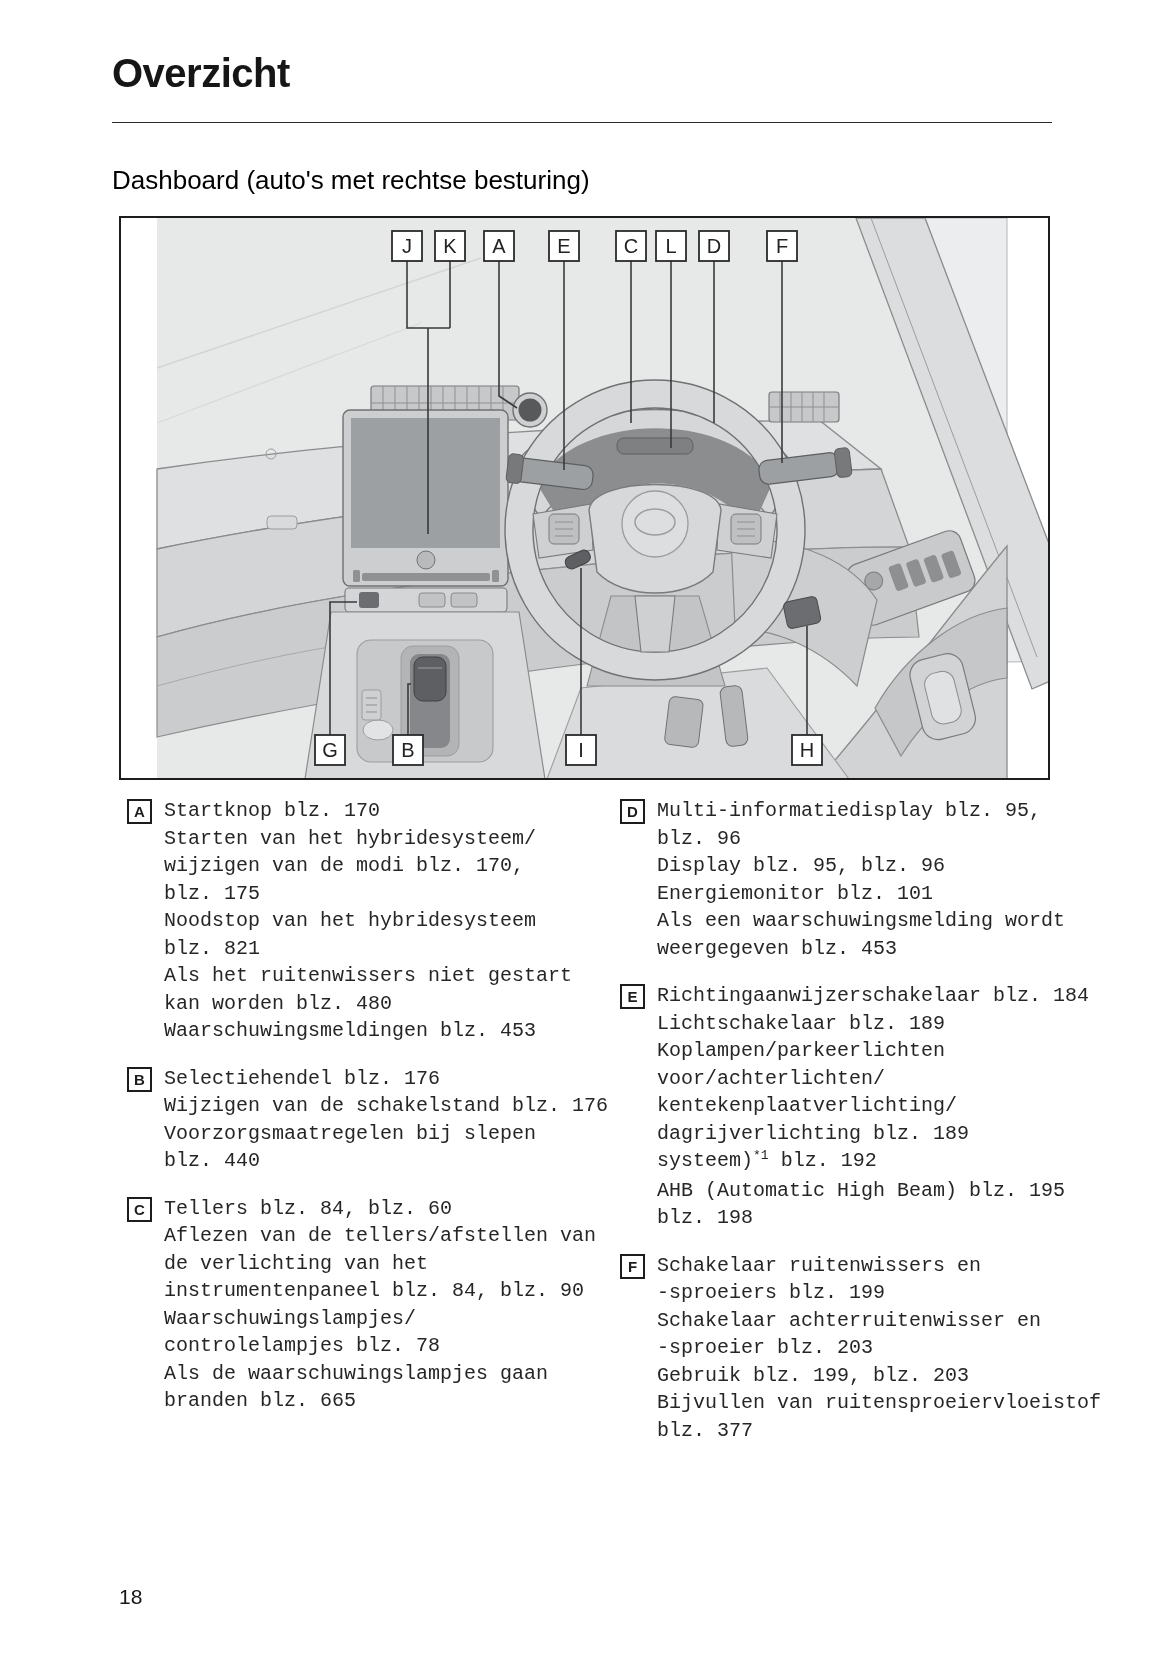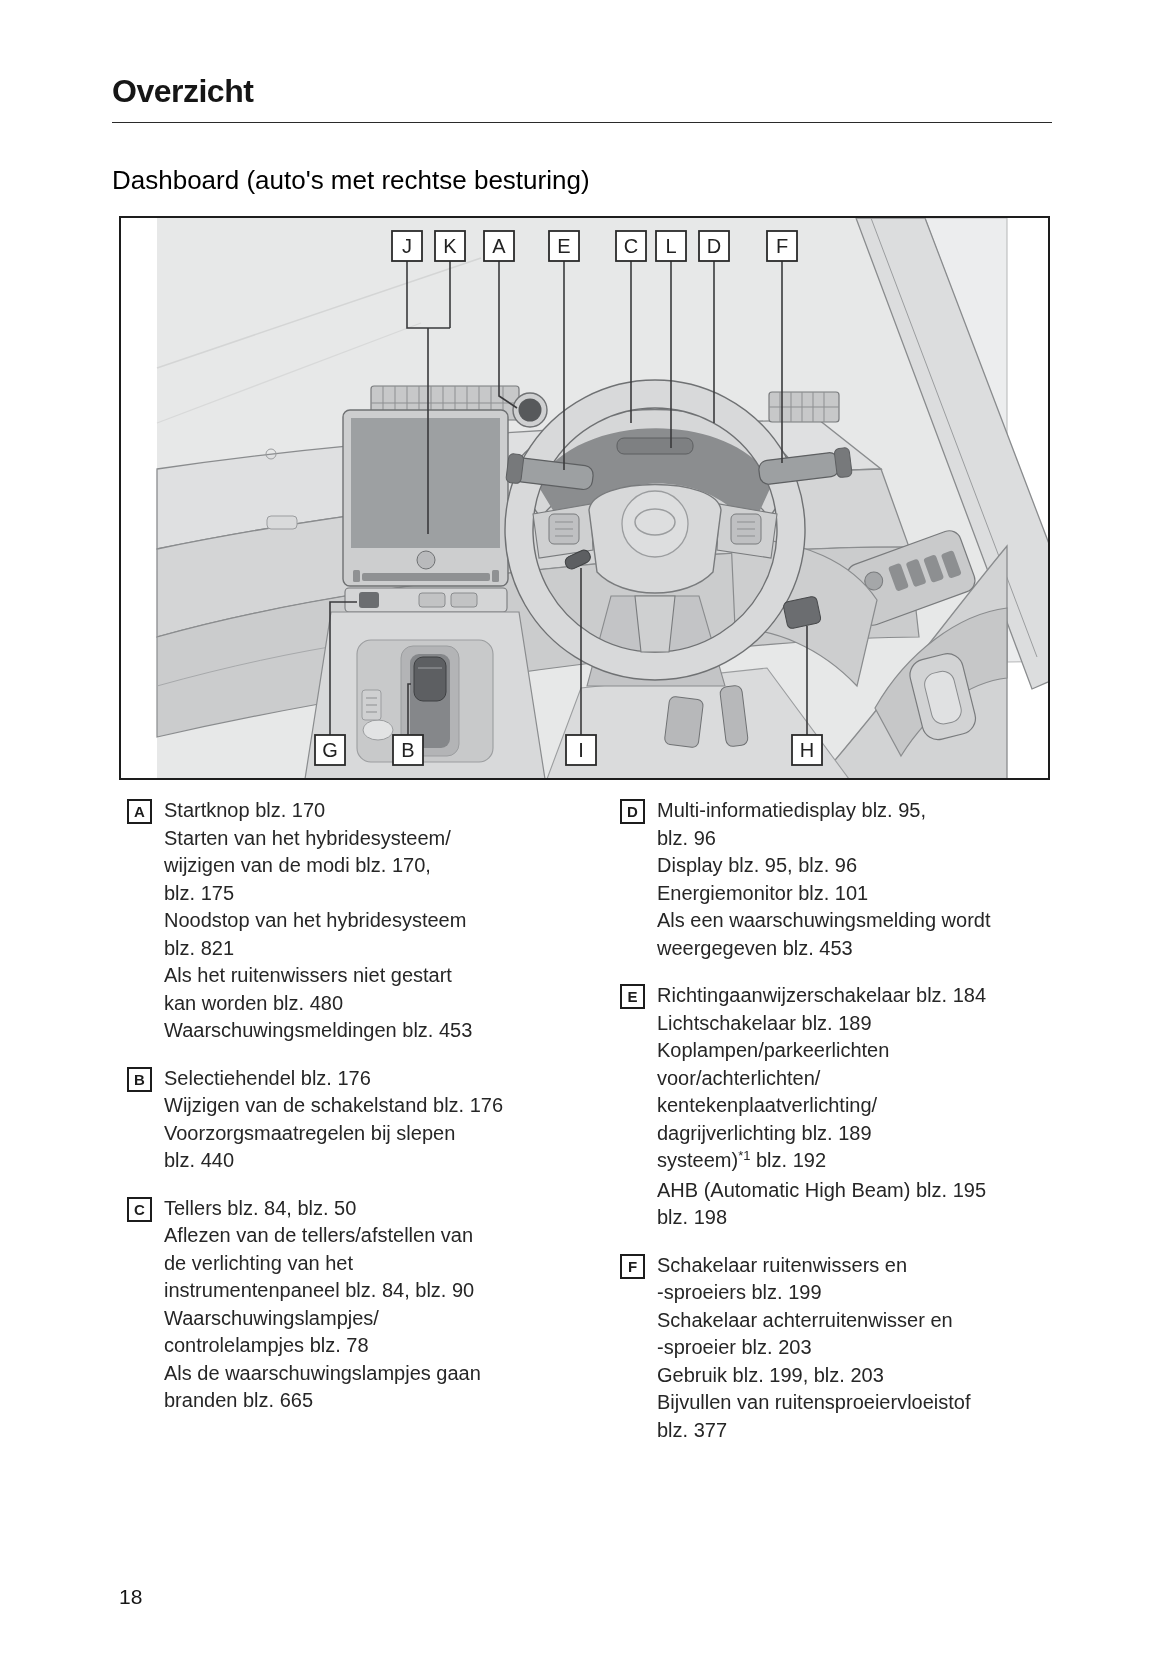--- a/index.html
+++ b/index.html
@@ -1,21 +1,21 @@
 <!DOCTYPE html>
 <html><head>
 <meta charset="utf-8">
 <style>
   html,body{margin:0;padding:0;}
   body{
     width:1165px;height:1653px;position:relative;background:#ffffff;
     font-family:"Liberation Sans", sans-serif;color:#262626;overflow:hidden;
   }
   .page-title{
-    position:absolute;left:112px;top:52px;font-size:32px;font-weight:bold;
+    position:absolute;left:112px;top:24px;font-size:40px;font-weight:bold;
     color:#161616;letter-spacing:-0.5px;
   }
   .title-rule{
     position:absolute;left:112px;top:122px;width:940px;height:0;
     border-top:1.6px solid #2a2a2a;
   }
   .section-subtitle{
     position:absolute;left:112px;top:143px;font-size:26px;font-weight:normal;color:#000000;
   }
   .panel{
@@ -25,21 +25,21 @@
   .panel svg{display:block;}
   .legend-col{position:absolute;width:470px;}
   .col-left{left:127px;top:797px;}
   .col-right{left:620px;top:797px;}
   .legend-item{display:flex;gap:12px;margin-bottom:20px;}
   .badge{
     flex:0 0 auto;width:25px;height:25px;border:2px solid #1c1c1c;box-sizing:border-box;
     display:flex;align-items:center;justify-content:center;
     font-size:15px;font-weight:bold;color:#1c1c1c;margin-top:2px;background:#fff;
   }
-  .lines{flex:1 1 auto;}
+  .lines{flex:1 1 auto;font-family:Liberation Mono, monospace;}
   .line{font-size:20px;line-height:27.5px;white-space:nowrap;color:#262626;}
   .sup{font-size:13px;position:relative;top:-7px;}
   .page-number{position:absolute;left:119px;top:1585px;font-size:21px;font-weight:normal;color:#161616;}
   .leader{fill:none;stroke:#3a3a3c;stroke-width:1.6;}
   .callout-box{fill:#ffffff;stroke:#2a2a2a;stroke-width:1.8;}
   .callout-letter{font-family:"Liberation Sans",sans-serif;font-size:20px;fill:#222;text-anchor:middle;}
 </style>
 </head>
 <body>
 
@@ -231,21 +231,21 @@
         <div class="lines">
           <div class="line"><span>Selectiehendel blz. 176</span></div>
           <div class="line"><span>Wijzigen van de schakelstand blz. 176</span></div>
           <div class="line"><span>Voorzorgsmaatregelen bij slepen</span></div>
           <div class="line"><span>blz. 440</span></div>
         </div>
       </div>
       <div class="legend-item">
         <div class="badge">C</div>
         <div class="lines">
-          <div class="line"><span>Tellers blz. 84, blz. 50</span></div>
+          <div class="line"><span>Tellers blz. 84, blz. 60</span></div>
           <div class="line"><span>Aflezen van de tellers/afstellen van</span></div>
           <div class="line"><span>de verlichting van het</span></div>
           <div class="line"><span>instrumentenpaneel blz. 84, blz. 90</span></div>
           <div class="line"><span>Waarschuwingslampjes/</span></div>
           <div class="line"><span>controlelampjes blz. 78</span></div>
           <div class="line"><span>Als de waarschuwingslampjes gaan</span></div>
           <div class="line"><span>branden blz. 665</span></div>
         </div>
       </div>
     </div>

